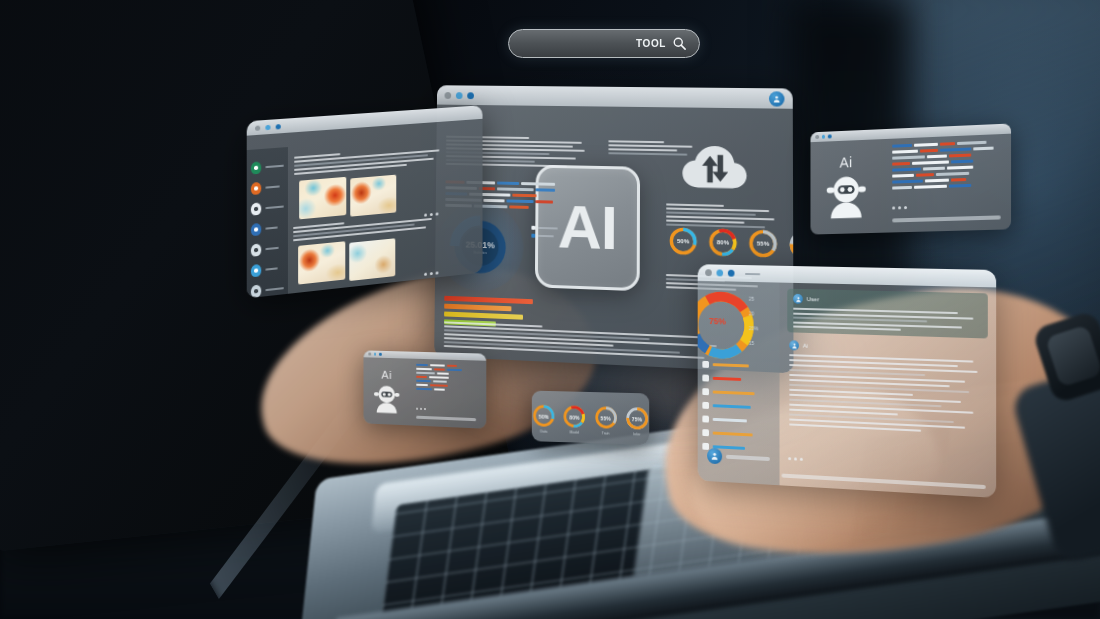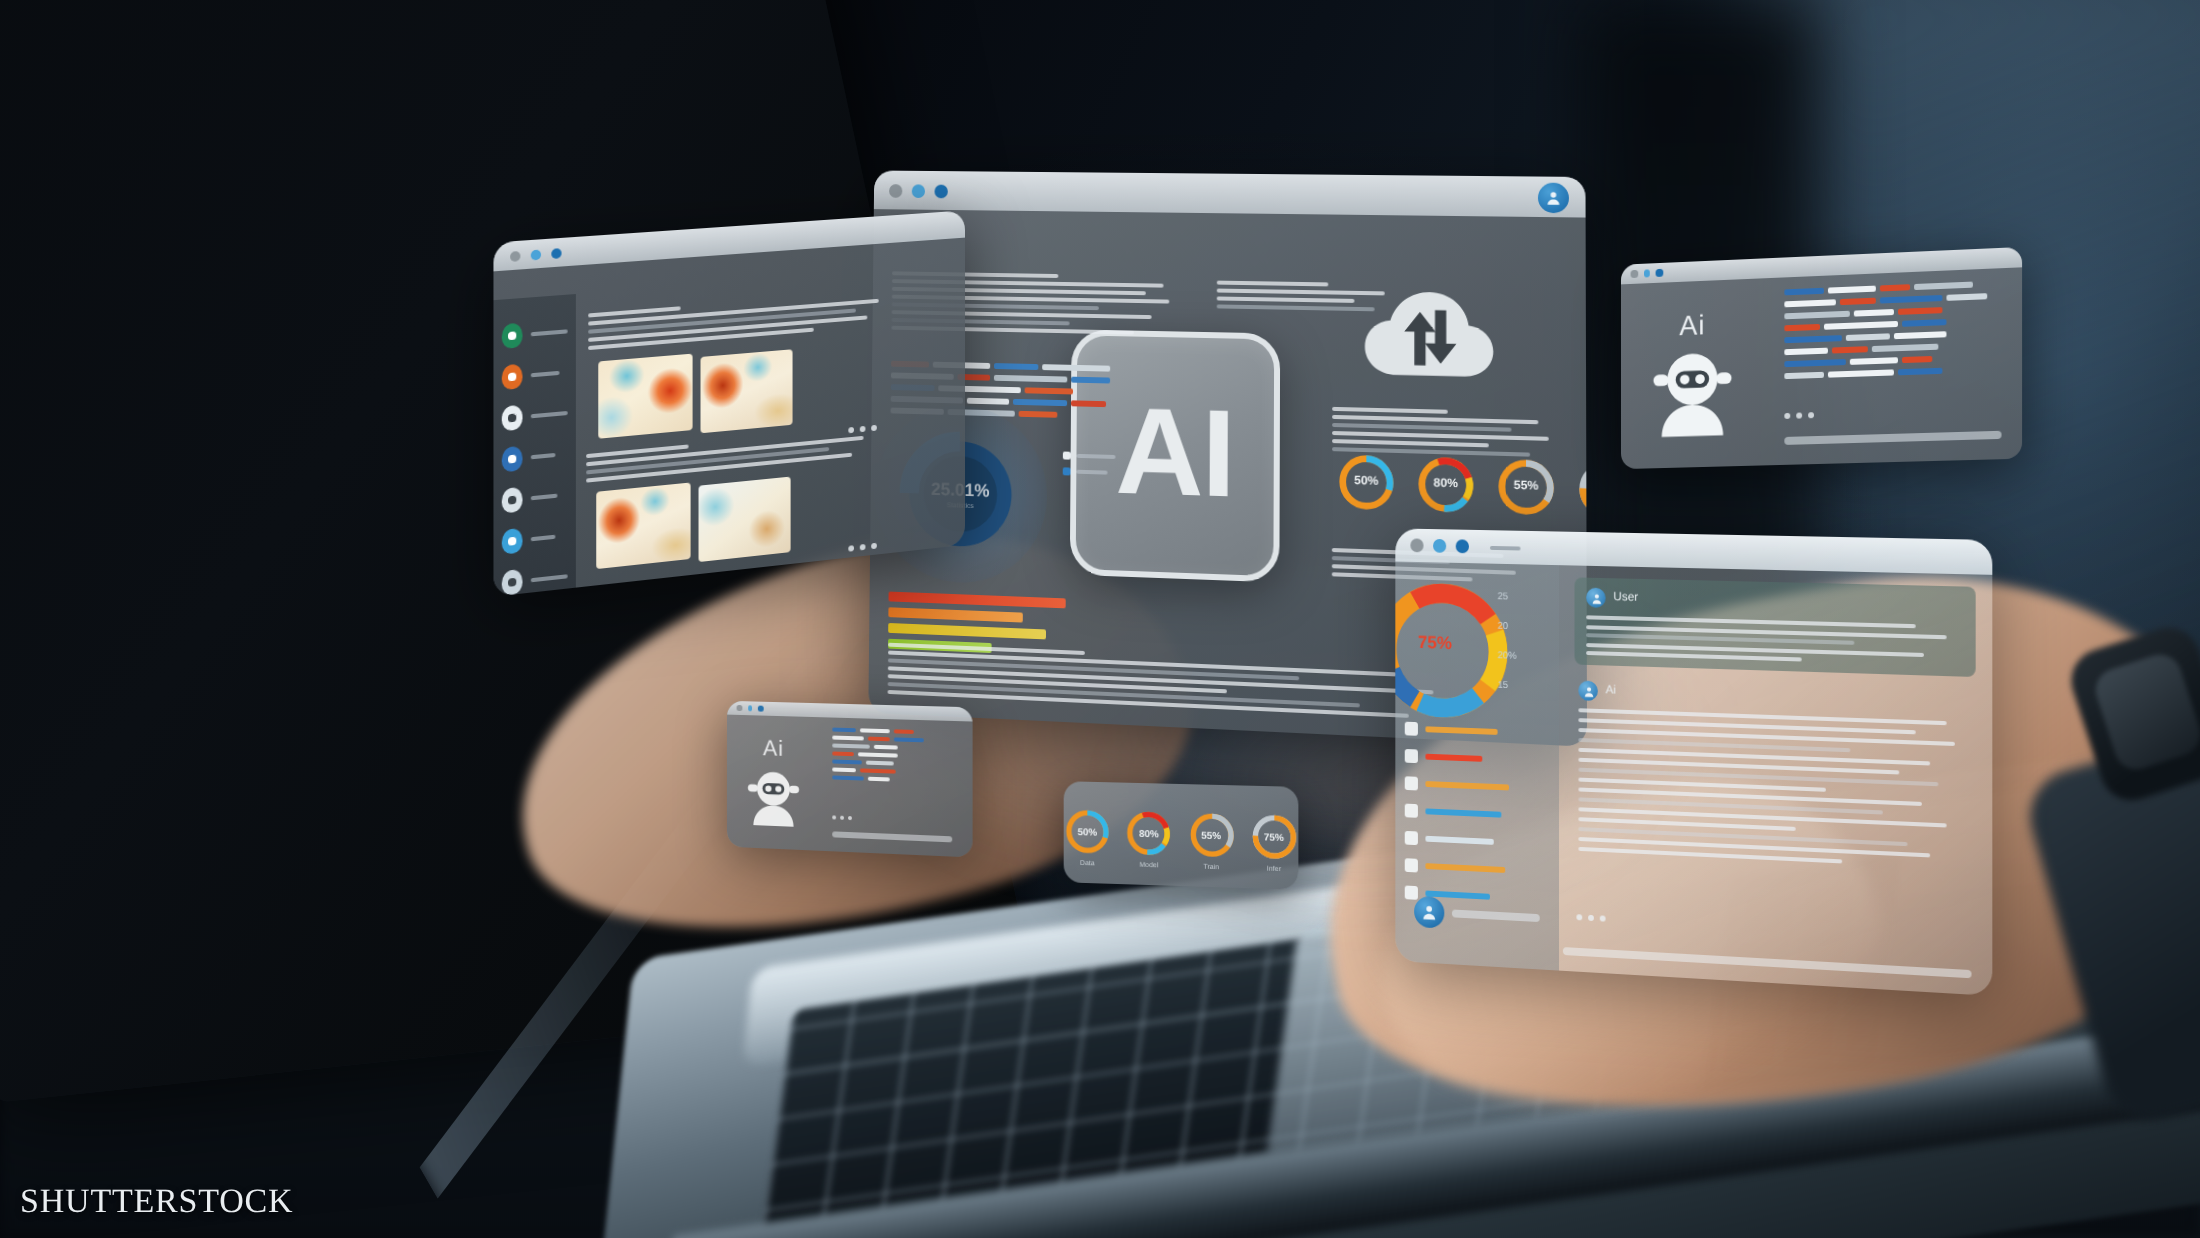--- a/index.html
+++ b/index.html
@@ -378,20 +378,27 @@
     <div class="hand hand-left"></div>
     <div class="hand hand-right"></div>
     <div class="hand-right-fingers"></div>
     <div class="sleeve"></div>
     <div class="watch"></div>
     <div class="watch-face"></div>
     <div class="haze"></div>
     <div class="spill"></div>
   </div>
 
+  <div id="searchbar">
+    <span class="label">TOOL</span>
+    <svg class="mag" viewBox="0 0 24 24">
+      <circle cx="10" cy="10" r="6.4" fill="none" stroke="#f2f5f7" stroke-width="2.2"></circle>
+      <line x1="14.6" y1="14.6" x2="21" y2="21" stroke="#f2f5f7" stroke-width="2.6" stroke-linecap="round"></line>
+    </svg>
+  </div>
 
   <div class="win" id="main-win">
     <div class="win-bar">
       <span class="dot d1"></span>
       <span class="dot d2"></span>
       <span class="dot d3"></span>
       <span class="mw-title"></span>
       <span class="avatar-badge">
         <svg viewBox="0 0 24 24" width="9" height="9">
             <circle cx="12" cy="8" r="3.6" fill="#eaf2f8"></circle>
@@ -925,14 +932,13 @@
     <div class="donut">
       <svg viewBox="0 0 36 36">
           <circle cx="18" cy="18" r="14" fill="none" stroke="#c2cad0" stroke-width="4"></circle>
         <circle cx="18" cy="18" r="14" fill="none" stroke="#f0951f" stroke-width="4" stroke-dasharray="66 22" transform="rotate(-90 18 18)"></circle>
         </svg>
       <span class="val">75%</span>
       <span class="cap">Infer</span>
     </div>
   </div>
 
-  <div id="watermark">SHUTTERSTOCK</div>
 </div>
 
 </body></html>

